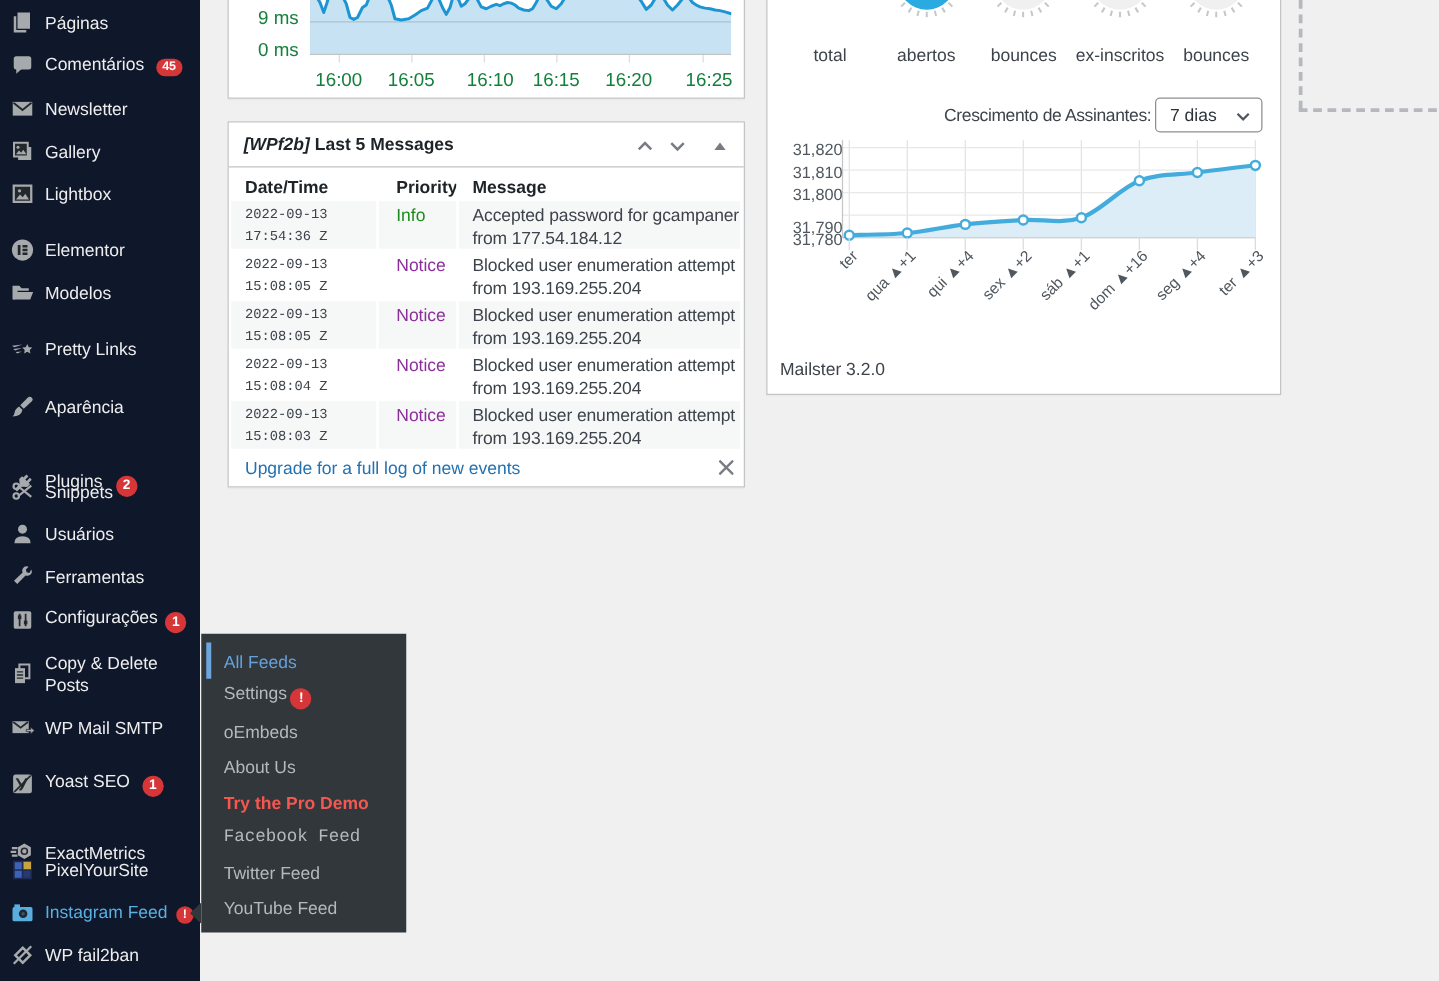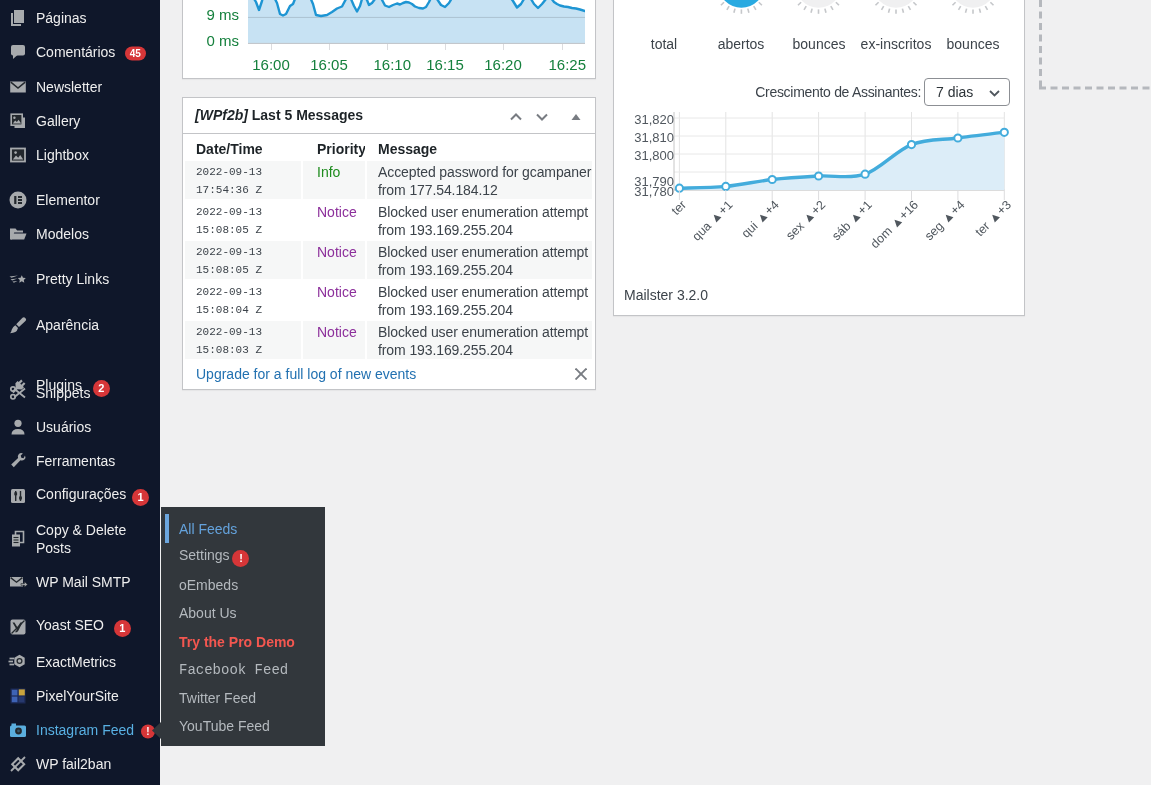--- a/index.html
+++ b/index.html
@@ -161,21 +161,21 @@
       <span class="lbl" style="">WP Mail SMTP</span>
     </div>
 <div class="mi" style="top:610px;">
       <svg class="ic" viewBox="0 0 20 20">
         <rect x="2.5" y="2.5" width="15" height="15" rx="2" fill="#a7aaad"></rect>
         <path d="M6.5 5.5l3 5 2.8-5h2.2l-4.2 8.2q-.8 1.8-2.8 1.8v-1.8q1 0 1.3-.8L4.5 5.5z" fill="#23282d"></path>
         <line x1="3.5" y1="16.5" x2="16.5" y2="3.5" stroke="#23282d" stroke-width="1.3"></line>
       </svg>
       <span class="lbl" style="">Yoast SEO <span class="badge bc" style="margin-left:6px;">1</span></span>
     </div>
-<div class="mi" style="top:645px;">
+<div class="mi" style="top:665px;">
       <svg class="ic" viewBox="0 0 20 20">
         <path d="M11.5 2.8l5.2 3v6.4l-5.2 3-5.2-3V5.8z" fill="#a7aaad"></path>
         <circle cx="11.5" cy="9" r="2.4" fill="none" stroke="#23282d" stroke-width="1.3"></circle>
         <line x1="1.5" y1="6.5" x2="6" y2="6.5" stroke="#a7aaad" stroke-width="1.7"></line>
         <line x1="0.5" y1="9.5" x2="5" y2="9.5" stroke="#a7aaad" stroke-width="1.7"></line>
         <line x1="1.5" y1="12.5" x2="6" y2="12.5" stroke="#a7aaad" stroke-width="1.7"></line>
       </svg>
       <span class="lbl" style="">ExactMetrics</span>
     </div>
 <div class="mi" style="top:679px;">

